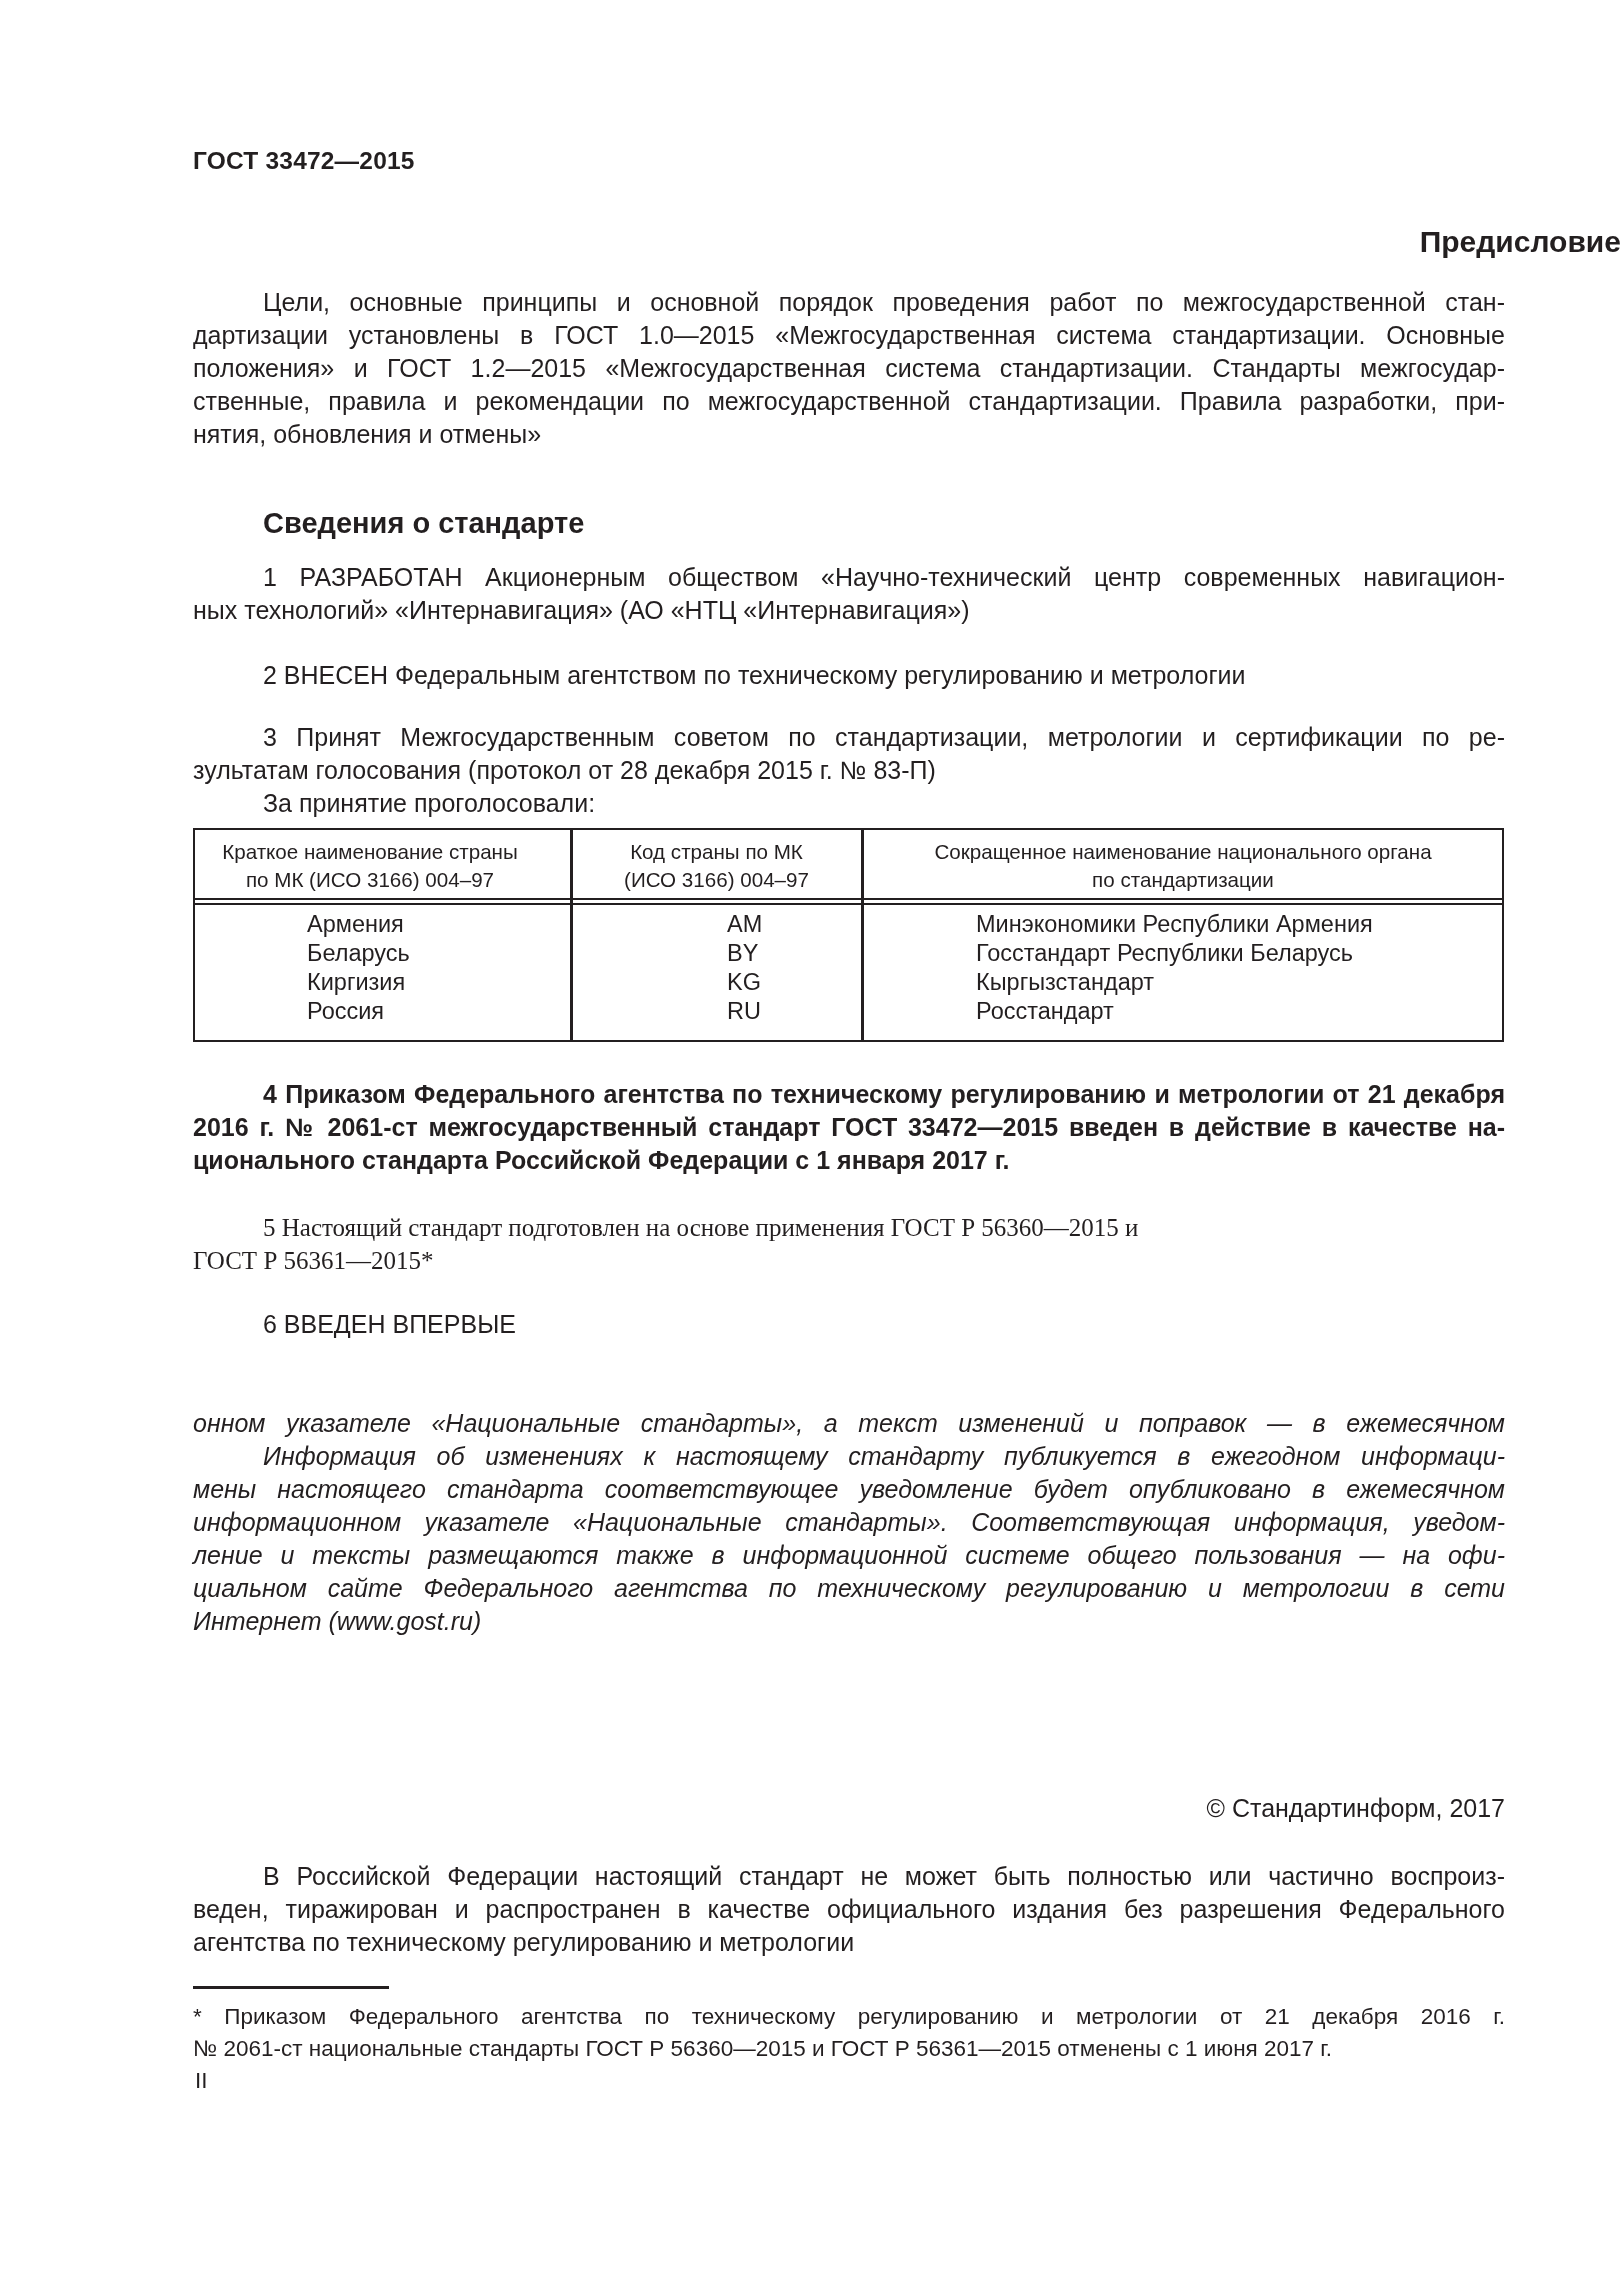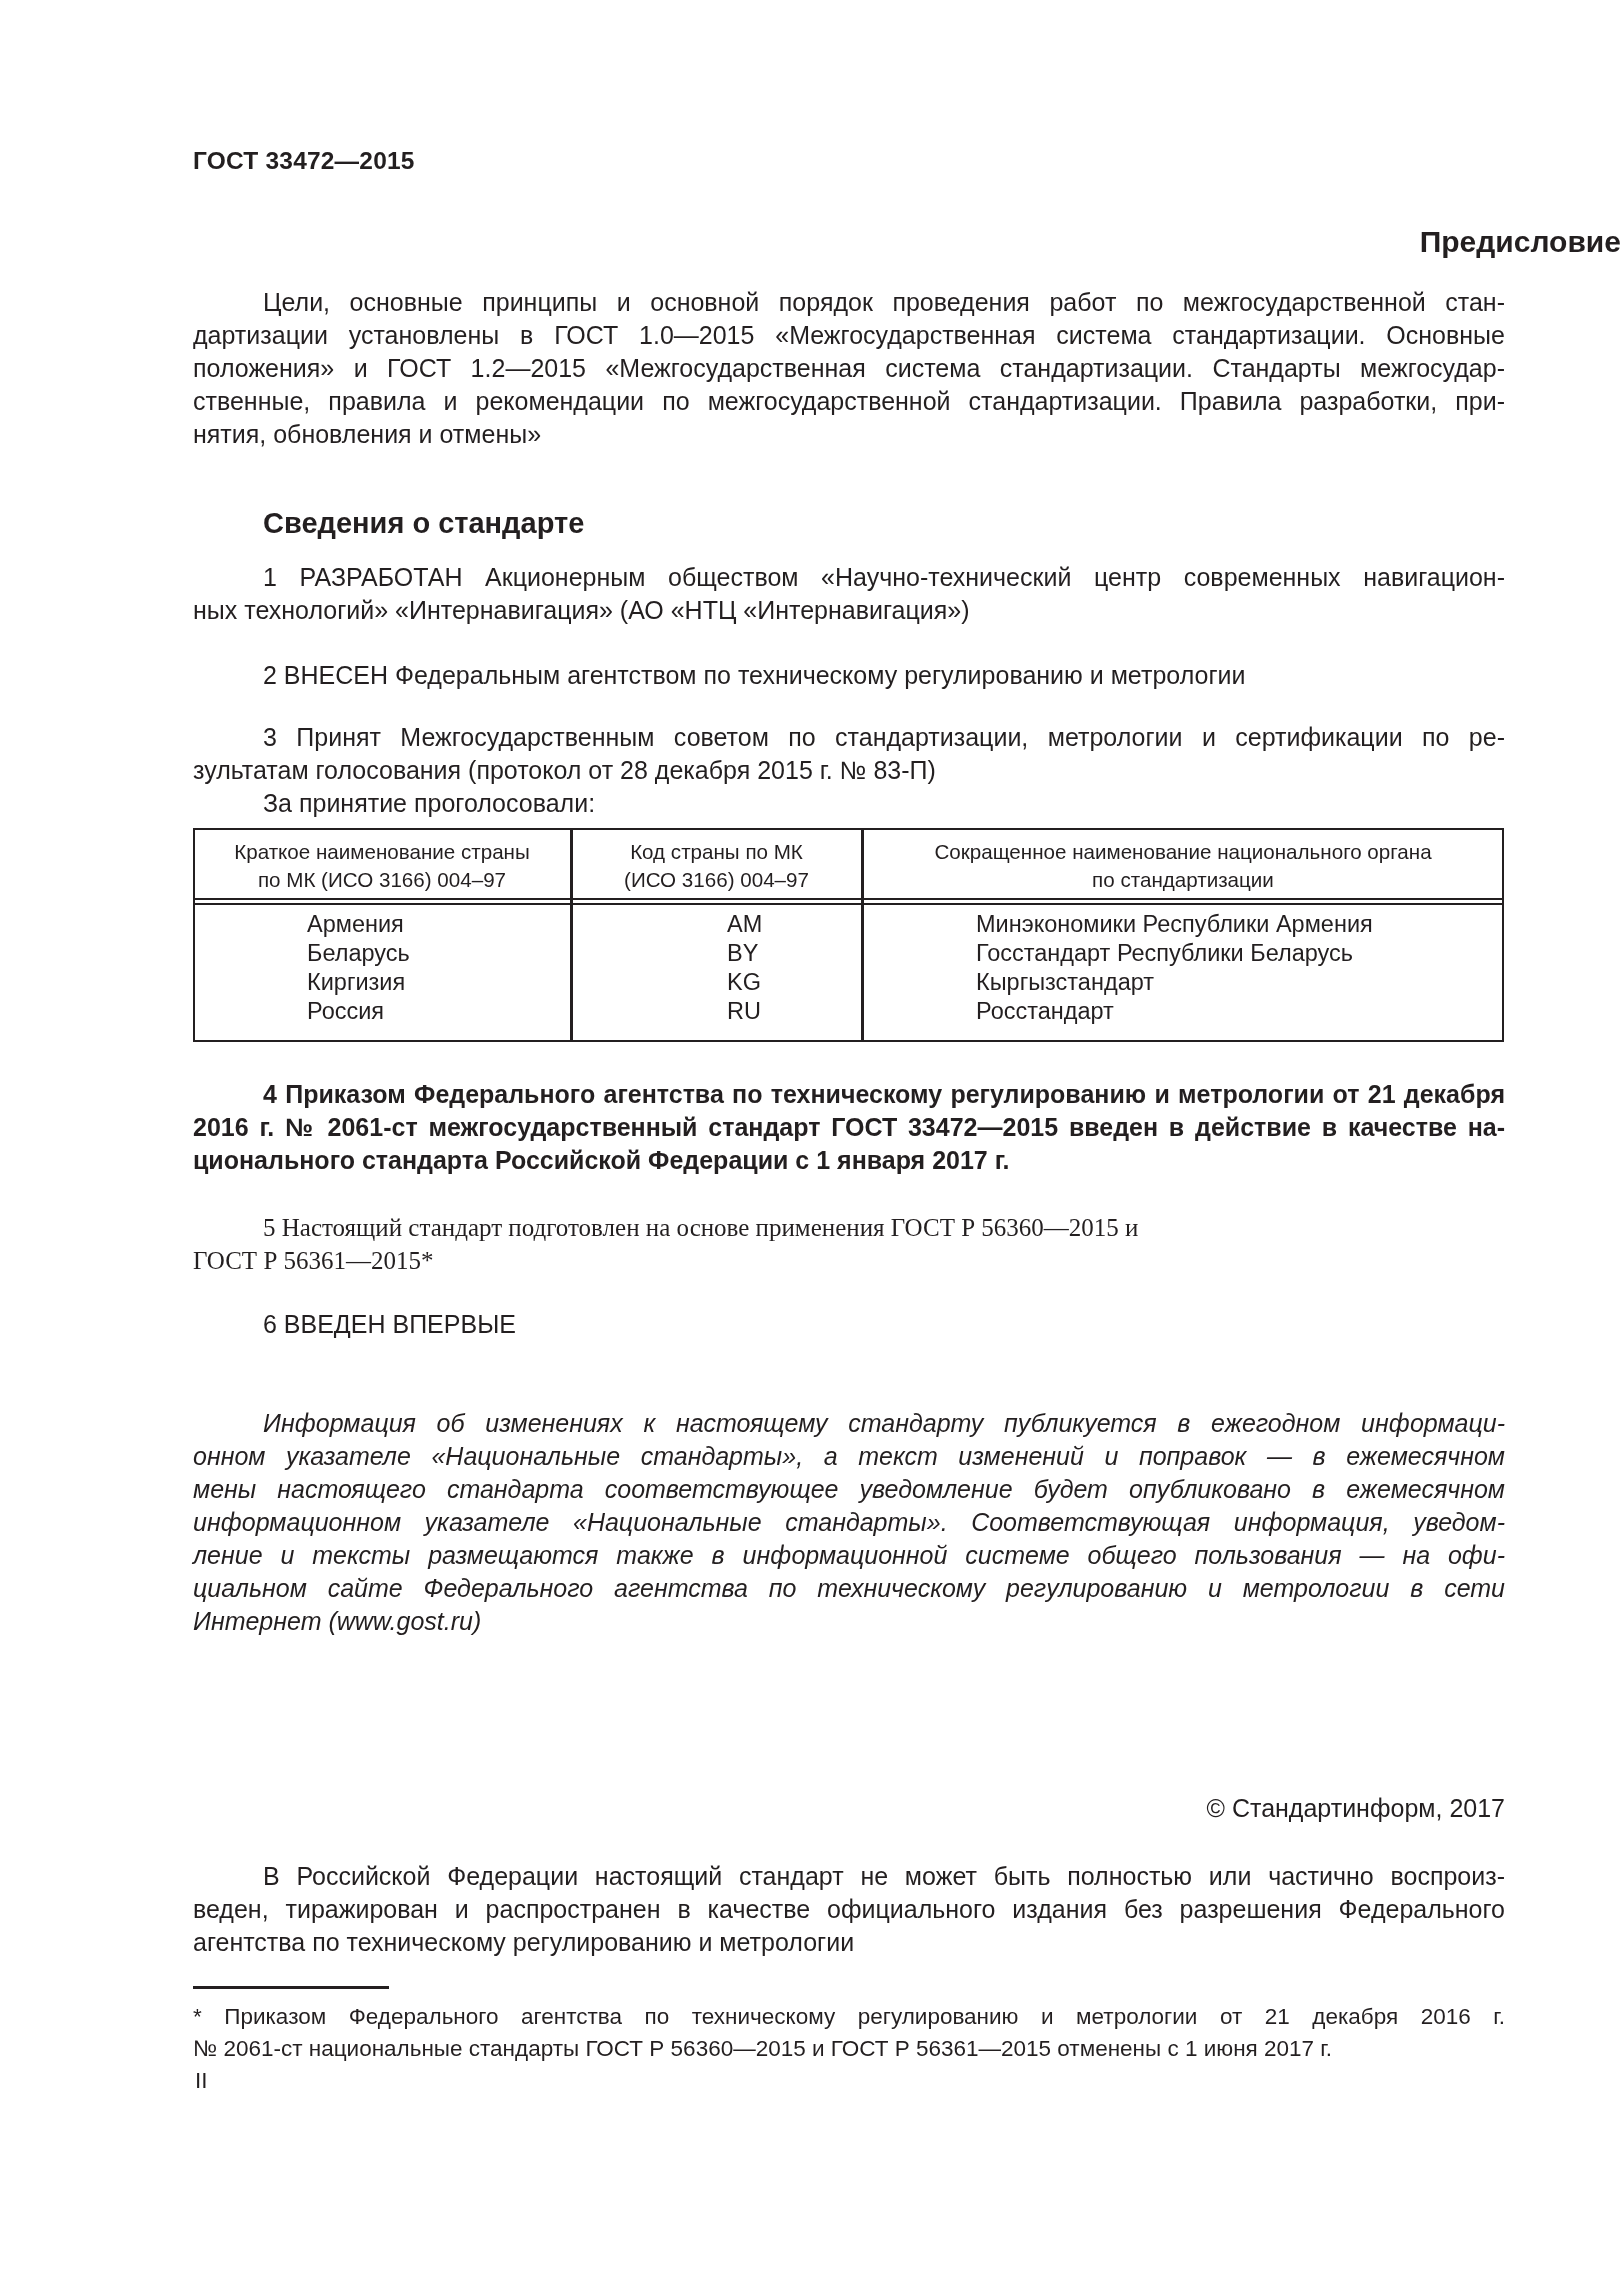--- a/index.html
+++ b/index.html
@@ -67,21 +67,21 @@
   <span class="line">зультатам голосования (протокол от 28 декабря 2015 г. № 83-П)</span>
   <span class="line"><span class="indent"></span><span>За принятие проголосовали:</span></span>
 </div>
 
 <div class="abs tbl">
   <div class="vdiv" style="left:375px;"></div>
   <div class="vdiv" style="left:666px;"></div>
   <div class="hdiv" style="top:68px;"></div>
   <div class="hdiv" style="top:73px;"></div>
 
-  <div class="hcell" style="left:12px; width:350px;">
+  <div class="hcell" style="left:0; width:350px;">
     <div>Краткое наименование страны</div>
     <div>по МК (ИСО 3166) 004–97</div>
   </div>
   <div class="hcell" style="left:378px; width:287px;">
     <div>Код страны по МК</div>
     <div>(ИСО 3166) 004–97</div>
   </div>
   <div class="hcell" style="left:668px; width:640px;">
     <div>Сокращенное наименование национального органа</div>
     <div>по стандартизации</div>
@@ -116,22 +116,22 @@
 <div class="abs para" style="top:1211px;font-family:Liberation Serif, serif;">
   <span class="line"><span class="indent"></span><span>5  Настоящий стандарт подготовлен на основе применения ГОСТ Р 56360—2015 и</span></span>
   <span class="line">ГОСТ Р 56361—2015*</span>
 </div>
 
 <div class="abs para" style="top:1308px;">
   <span class="line"><span class="indent"></span><span>6  ВВЕДЕН ВПЕРВЫЕ</span></span>
 </div>
 
 <div class="abs para italic" style="top:1407px;">
+  <span class="just">онном указателе «Национальные стандарты», а текст изменений и поправок — в ежемесячном</span>
   <span class="just"><span class="indent"></span><span>Информация об изменениях к настоящему стандарту публикуется в ежегодном информаци-</span></span>
-  <span class="just">онном указателе «Национальные стандарты», а текст изменений и поправок — в ежемесячном</span>
   <span class="just">мены настоящего стандарта соответствующее уведомление будет опубликовано в ежемесячном</span>
   <span class="just">информационном указателе «Национальные стандарты». Соответствующая информация, уведом-</span>
   <span class="just">ление и тексты размещаются также в информационной системе общего пользования — на офи-</span>
   <span class="just">циальном сайте Федерального агентства по техническому регулированию и метрологии в сети</span>
   <span class="line">Интернет (www.gost.ru)</span>
 </div>
 
 <div class="abs copyright">© Стандартинформ, 2017</div>
 
 <div class="abs para" style="top:1860px;">

